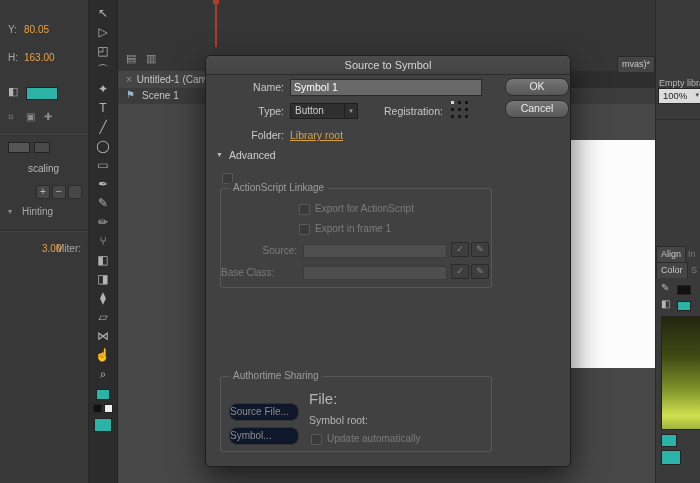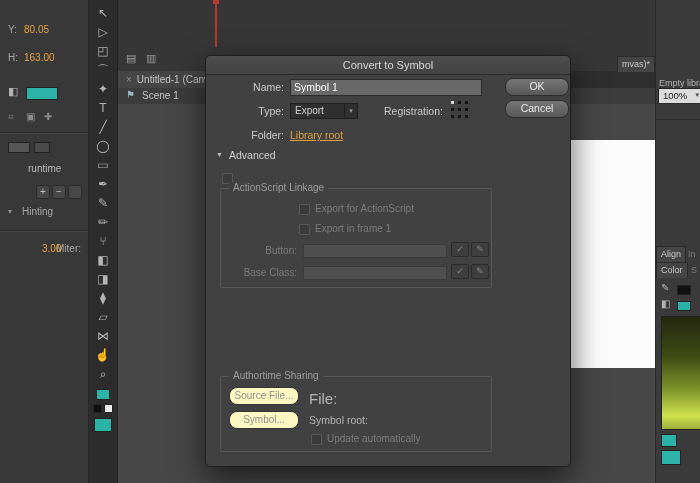--- a/index.html
+++ b/index.html
@@ -38,22 +38,22 @@
   .dialog{left:205px;top:55px;width:364px;height:410px;background:#414141;border:1px solid #1e1e1e;
           border-radius:5px;box-shadow:0 12px 32px rgba(0,0,0,.6);z-index:10;}
   .dialog-title{position:absolute;left:0;top:0;width:100%;height:18px;background:linear-gradient(#4c4c4c,#434343);
                 border-bottom:1px solid #2c2c2c;border-radius:5px 5px 0 0;text-align:center;line-height:18px;
                 font-size:11px;color:#d6d6d6;}
   .dlg-lbl{position:absolute;font-size:10.5px;color:#c9c9c9;white-space:nowrap;}
   .dlg-lbl-r{position:absolute;font-size:10.5px;color:#c9c9c9;text-align:right;white-space:nowrap;}
   .dlg-dim{position:absolute;font-size:10px;color:#7b7b7b;white-space:nowrap;}
   .btn{position:absolute;background:linear-gradient(#767676,#575757);border:1px solid #2d2d2d;border-radius:8px;
        color:#e9e9e9;font-size:10.5px;text-align:center;line-height:15px;}
-  .btn-dis{position:absolute;background:#fef9c3;border:1px solid #343434;border-radius:8px;color:#8d8d8d;
-           font-size:10px;text-align:center;line-height:15px;}
+  .btn-dis{position:absolute;background:#0f172a;border:1px solid #343434;border-radius:8px;color:#8d8d8d;
+           font-size:10px;text-align:left;line-height:15px;margin-top:16px;}
   .cb{position:absolute;width:9px;height:9px;background:#3a3a3a;border:1px solid #585858;border-radius:1px;}
   .fieldset{position:absolute;border:1px solid #585858;border-radius:2px;}
   .legend{position:absolute;top:-7px;left:8px;background:#414141;padding:0 4px;font-size:10px;color:#9d9d9d;white-space:nowrap;}
   .tinput{position:absolute;background:#4e4e4e;border:1px solid #3a3a3a;}
   .sq-btn{position:absolute;width:16px;height:13px;background:#3e3e3e;border:1px solid #2b2b2b;border-radius:2px;
           color:#8a8a8a;font-size:9px;text-align:center;line-height:13px;}
   .dropdown{position:absolute;background:#2f2f2f;border:1px solid #1f1f1f;color:#cfcfcf;font-size:10px;line-height:14px;}
   .dd-caret{position:absolute;right:0;top:0;width:12px;height:100%;border-left:1px solid #1f1f1f;
             color:#9a9a9a;font-size:7px;text-align:center;line-height:14px;}
   .reggrid{position:absolute;display:grid;grid-template-columns:repeat(3,3px);grid-gap:3px;}
@@ -76,21 +76,21 @@
 
     <span class="abs icon" style="left:8px;top:112px;font-size:10px;color:#8d8d8d;">⌗</span>
     <span class="abs icon" style="left:26px;top:112px;font-size:10px;color:#8d8d8d;">▣</span>
     <span class="abs icon" style="left:44px;top:112px;font-size:10px;color:#8d8d8d;">✚</span>
 
     <div class="abs divider" style="left:0;top:132px;width:88px;"></div>
 
     <div class="abs chip" style="left:8px;top:142px;width:20px;height:9px;background:#555;"></div>
     <div class="abs chip" style="left:34px;top:142px;width:14px;height:9px;background:#4a4a4a;"></div>
 
-    <span class="abs lbl" style="left:28px;top:163px;color:#b8b8b8;">runtime</span>
+    <span class="abs lbl" style="left:28px;top:163px;color:#b8b8b8;">scaling</span>
 
     <div class="abs mini-btn" style="left:36px;top:185px;">+</div>
     <div class="abs mini-btn" style="left:52px;top:185px;">−</div>
     <div class="abs mini-btn" style="left:68px;top:185px;"></div>
 
     <span class="abs lbl" style="left:8px;top:207px;font-size:8px;color:#8d8d8d;">▾</span>
     <span class="abs lbl" style="left:22px;top:206px;">Hinting</span>
 
     <div class="abs divider" style="left:0;top:230px;width:88px;"></div>
 
@@ -171,32 +171,32 @@
     <div class="abs chip" style="left:21px;top:301px;width:12px;height:8px;background:#2bb3a8;"></div>
 
     <div class="abs gradient-field" style="left:5px;top:316px;width:38px;height:112px;"></div>
 
     <div class="abs chip" style="left:5px;top:434px;width:14px;height:11px;background:#2bb3a8;"></div>
     <div class="abs chip" style="left:5px;top:450px;width:18px;height:13px;background:#2bb3a8;"></div>
   </div>
 
   <div class="abs dialog">
     <div class="dialog-title">
-      <span>Convert to Symbol</span>
+      <span>Source to Symbol</span>
     </div>
 
     <span class="dlg-lbl-r" style="left:0;top:25px;width:78px;">Name:</span>
     <div class="abs" style="left:84px;top:23px;width:190px;height:15px;background:#686868;border:1px solid #2a2a2a;">
       <span style="position:absolute;left:3px;top:1px;font-size:10.5px;color:#fff;">Symbol 1</span>
     </div>
     <div class="btn" style="left:299px;top:22px;width:62px;height:16px;">OK</div>
 
     <span class="dlg-lbl-r" style="left:0;top:49px;width:78px;">Type:</span>
     <div class="dropdown" style="left:84px;top:47px;width:66px;height:14px;">
-      <span style="position:absolute;left:4px;top:0;">Export</span>
+      <span style="position:absolute;left:4px;top:0;">Button</span>
       <span class="dd-caret">▾</span>
     </div>
     <span class="dlg-lbl" style="left:178px;top:49px;">Registration:</span>
     <div class="reggrid abs" style="left:245px;top:45px;display:grid;grid-template-columns:repeat(3,3px);grid-gap:4px;">
       <i class="reggrid-dot" style="background:#d8d8d8;"></i>
         <i class="reggrid-dot"></i>
         <i class="reggrid-dot"></i>
       <i class="reggrid-dot"></i>
         <i class="reggrid-dot"></i>
         <i class="reggrid-dot"></i>
@@ -214,26 +214,26 @@
 
     <span class="cb" style="left:16px;top:117px;"></span>
 
     <div class="fieldset" style="left:14px;top:132px;width:270px;height:98px;">
       <span class="legend">ActionScript Linkage</span>
       <span class="cb" style="left:78px;top:15px;"></span>
       <span class="dlg-dim" style="left:94px;top:14px;">Export for ActionScript</span>
       <span class="cb" style="left:78px;top:35px;"></span>
       <span class="dlg-dim" style="left:94px;top:34px;">Export in frame 1</span>
 
-      <span class="dlg-dim" style="left:0;top:56px;width:76px;text-align:right;">Button:</span>
+      <span class="dlg-dim" style="left:0;top:56px;width:76px;text-align:right;">Source:</span>
       <div class="tinput" style="left:82px;top:55px;width:142px;height:12px;"></div>
       <div class="sq-btn" style="left:230px;top:53px;">✓</div>
       <div class="sq-btn" style="left:250px;top:53px;">✎</div>
 
-      <span class="dlg-dim" style="left:0;top:78px;width:76px;text-align:right;">Base Class:</span>
+      <span class="dlg-dim" style="left:0;top:78px;width:76px;">Base Class:</span>
       <div class="tinput" style="left:82px;top:77px;width:142px;height:12px;"></div>
       <div class="sq-btn" style="left:230px;top:75px;">✓</div>
       <div class="sq-btn" style="left:250px;top:75px;">✎</div>
     </div>
 
 
     <div class="fieldset" style="left:14px;top:320px;width:270px;height:74px;">
       <span class="legend">Authortime Sharing</span>
       <div class="btn-dis" style="left:8px;top:10px;width:68px;height:16px;">Source File...</div>
       <span class="abs" style="left:88px;top:13px;font-size:15px;color:#b5b5b5;">File:</span>

